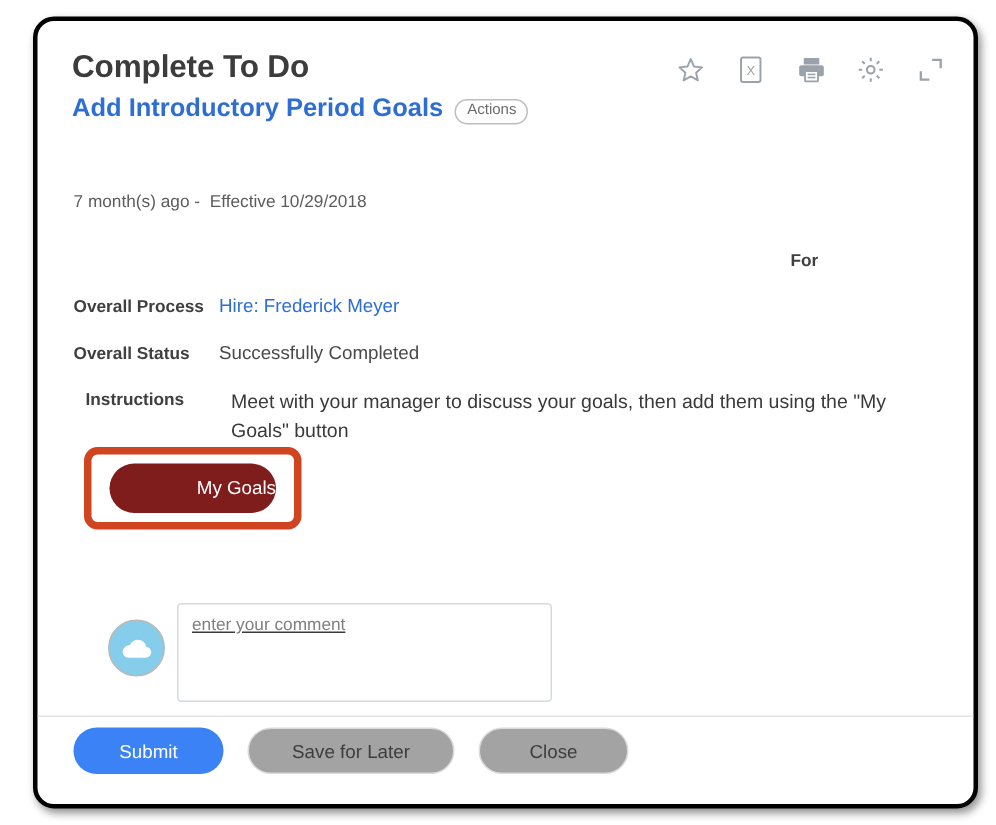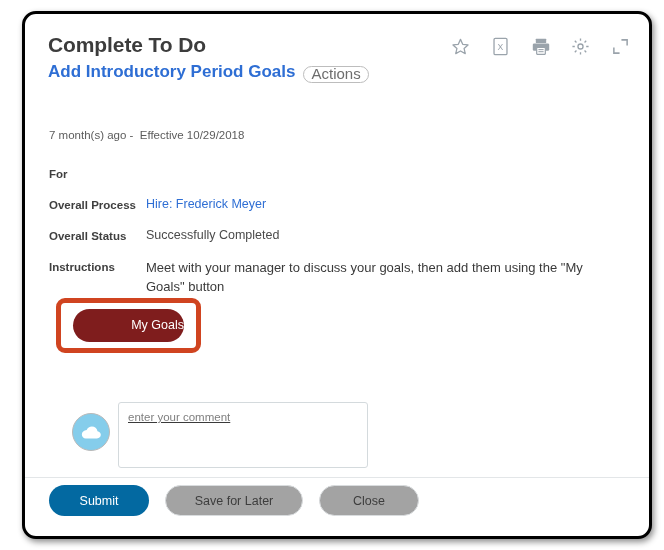--- a/index.html
+++ b/index.html
@@ -63,21 +63,21 @@
   .subtitle-link {
     font-size: 17px;
     font-weight: bold;
     color: #2e6ed4;
     line-height: 22px;
     cursor: pointer;
     text-decoration: none;
   }
   .actions-pill {
     margin-left: 8px;
-    font-size: 15px;
+    font-size: 10px;
     color: #6d6d6d;
     border: 1px solid #bdbdbd;
     border-radius: 9px;
     padding: 2px 7px 3px;
     line-height: 10px;
     background: #fff;
     cursor: pointer;
     white-space: nowrap;
   }
 
@@ -114,20 +114,21 @@
   
   .fields {
     position: absolute;
     left: 24px;
     top: 151px;
     width: 575px;
   }
   .field-row {
     display: flex;
     margin-bottom: 14px;
+    justify-content: flex-end;
   }
   .field-label {
     width: 97px;
     flex: 0 0 97px;
     font-size: 11.5px;
     font-weight: bold;
     color: #3f3f3f;
     line-height: 16px;
     padding-top: 1px;
   }
@@ -228,21 +229,21 @@
     position: absolute;
     left: 24px;
     top: 471px;
     display: flex;
     align-items: center;
     gap: 16px;
   }
   .btn-submit {
     width: 100px;
     height: 31px;
-    background: #0369a1;
+    background: #3b82f6;
     color: #ffffff;
     font-size: 12.5px;
   }
   .btn-secondary {
     height: 31px;
     background: #a3a3a3;
     color: #3d3d3d;
     font-size: 12.5px;
     border: 1px solid #d9dcde;
   }

